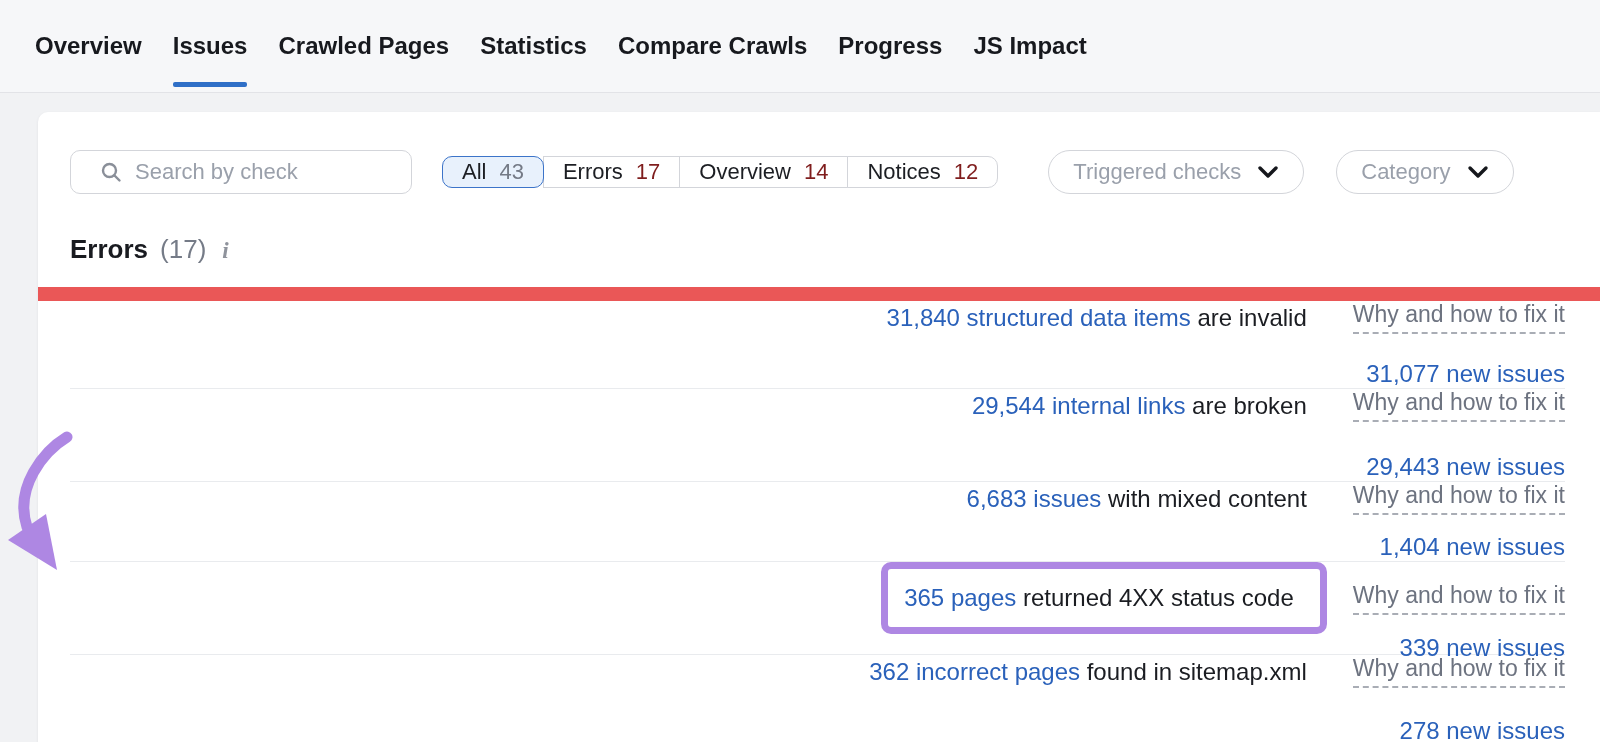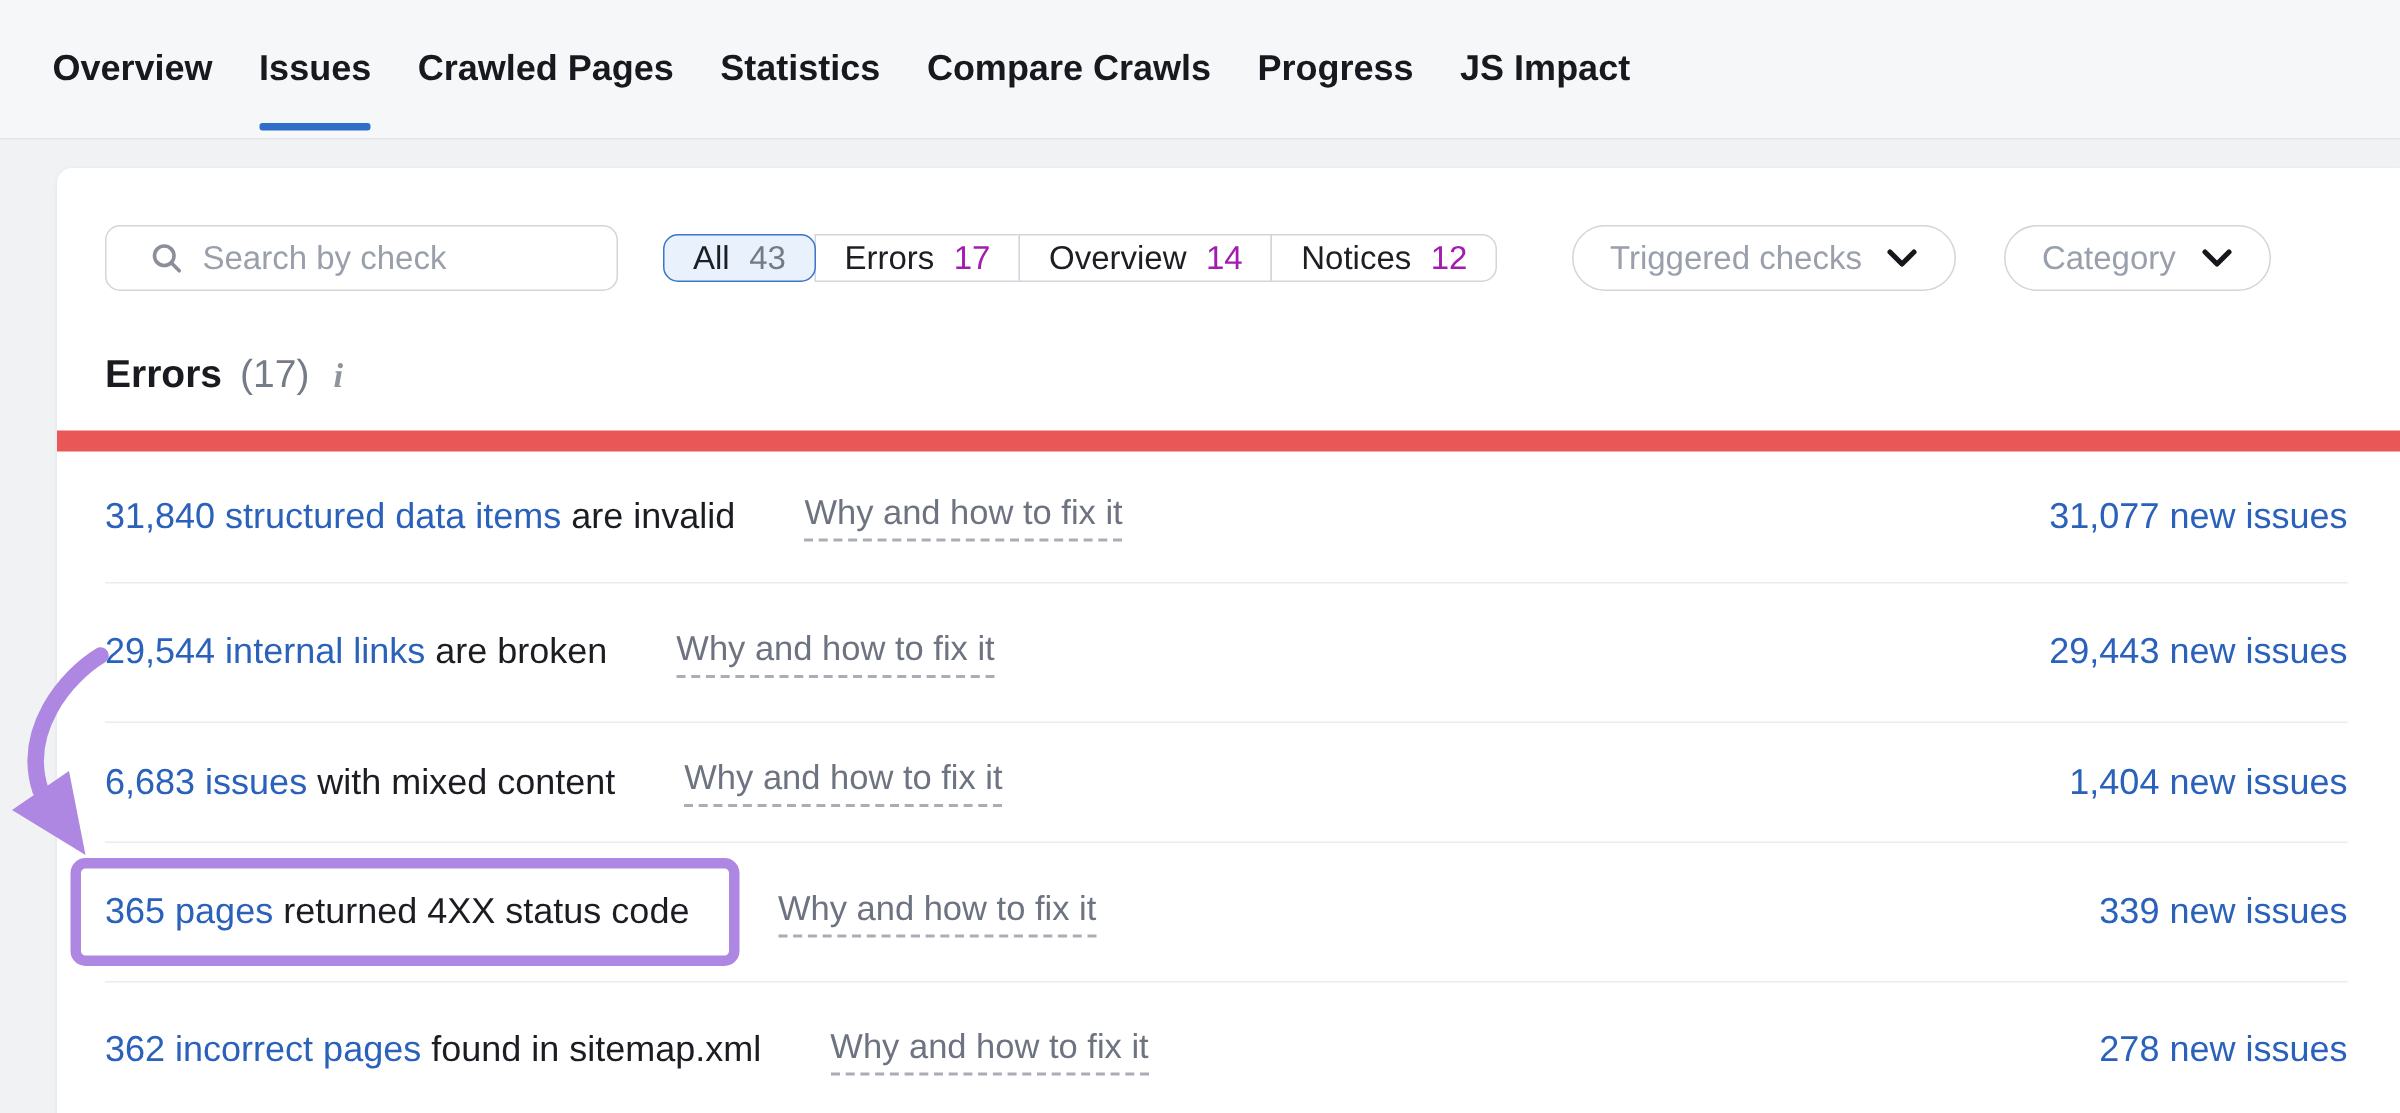--- a/index.html
+++ b/index.html
@@ -46,21 +46,21 @@
   .search input::placeholder { color: #9aa0ab; }
 
   .segments { display: flex; margin-left: 30px; height: 32px; }
   .seg {
     display: flex; align-items: center; padding: 0 19px; font-size: 22px; color: #1c1e23;
     border: 1px solid #d3d5da; margin-left: -1px; background: #fff; cursor: pointer;
     white-space: nowrap; position: relative;
   }
   .seg:first-child { margin-left: 0; border-radius: 10px 0 0 10px; }
   .seg:last-child { border-radius: 0 10px 10px 0; }
-  .seg .cnt { color: #a21caf; margin-left: 13px; }
+  .seg .cnt { color: #7f1d1d; margin-left: 13px; }
   .seg.selected {
     background: #e8f1fc; border: 1.5px solid #3c74c9; border-radius: 10px; z-index: 2;
   }
   .seg.selected .cnt { color: #747a86; }
 
   .dropdown {
     display: flex; align-items: center; gap: 16px; height: 44px;
     border: 1px solid #d3d5da; border-radius: 22px; padding: 0 24px;
     color: #9aa0ab; font-size: 22px; background: #fff; cursor: pointer;
     white-space: nowrap;
@@ -75,22 +75,23 @@
   .info-i {
     font-family: "Liberation Serif", serif; font-style: italic; font-weight: 700;
     font-size: 23px; color: #8f939c; cursor: pointer; padding-left: 4px;
   }
 
   
   .redbar { height: 14px; background: #ea5757; margin: 22px -35px 0 -32px; }
 
   
   .row {
-    display: flex; align-items: center; justify-content: space-between;
+    display: flex; align-items: flex-end; justify-content: space-between;
     border-bottom: 1px solid #e9ebee;
+    flex-direction: column;
   }
   .row.h88 { height: 88px; }
   .row.h93 { height: 93px; }
   .row.h80 { height: 80px; }
   .row.last { height: 90px; border-bottom: none; }
   .left { display: flex; align-items: center; min-width: 0; }
   .issue-sentence { font-size: 24px; color: #1b1d22; white-space: nowrap; }
   .blue { color: #2a61ba; cursor: pointer; }
   .why {
     margin-left: 46px; font-size: 23px; color: #6d7380; white-space: nowrap;

